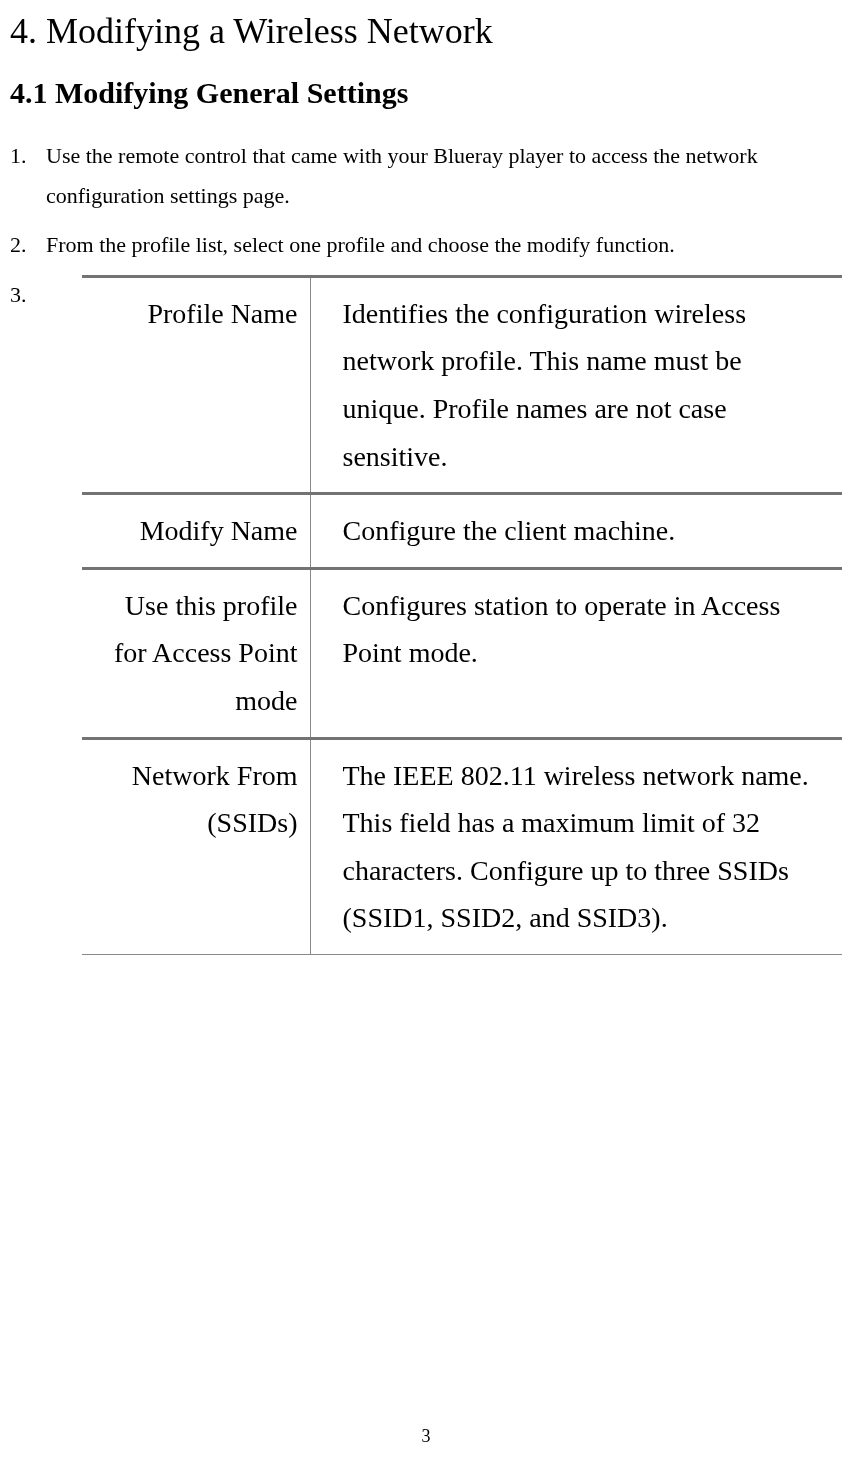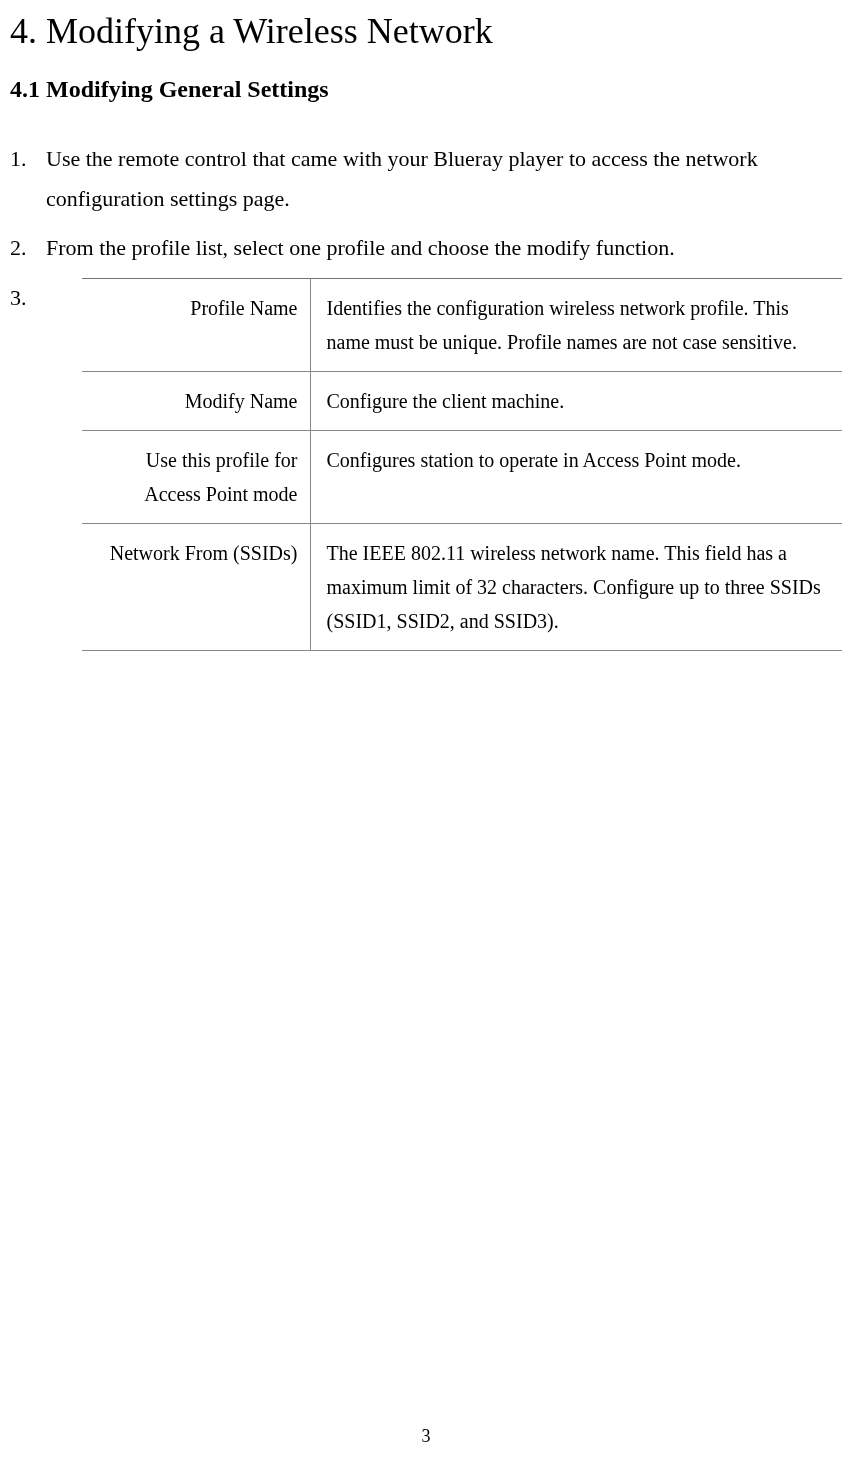--- a/index.html
+++ b/index.html
@@ -16,23 +16,23 @@
       position: relative;
       padding: 10px 10px 30px 10px;
     }
     .section-heading {
       font-size: 36px;
       font-weight: normal;
       margin-bottom: 24px;
       font-family: 'Times New Roman', serif;
     }
     .subsection-heading {
-      font-size: 24px;
+      font-size: 30px;
       font-weight: bold;
-      margin-bottom: 36px;
+      margin-bottom: 26px;
       font-family: 'Times New Roman', serif;
     }
     ol.steps {
       list-style: none;
       counter-reset: step;
       padding: 0;
     }
     ol.steps > li {
       counter-increment: step;
       position: relative;
@@ -47,35 +47,35 @@
       left: 0;
       font-size: 22px;
     }
     table.settings-table {
       width: calc(100% - 36px);
       margin-left: 36px;
       border-collapse: collapse;
       margin-top: 4px;
     }
     table.settings-table td {
-      border-top: 1px solid #737373;
+      border-top: 3px solid #737373;
       border-bottom: 1px solid #888;
       padding: 12px 16px 12px 8px;
       vertical-align: top;
-      font-size: 20px;
+      font-size: 28px;
       line-height: 1.7;
     }
     table.settings-table td.label-cell {
       text-align: right;
       width: 30%;
       border-right: 1px solid #888;
       padding-right: 12px;
     }
     table.settings-table td.desc-cell {
-      padding-left: 16px;
+      padding-left: 32px;
     }
     .page-number {
       position: absolute;
       bottom: 24px;
       left: 0;
       right: 0;
       text-align: center;
       font-size: 18px;
     }
   </style>

